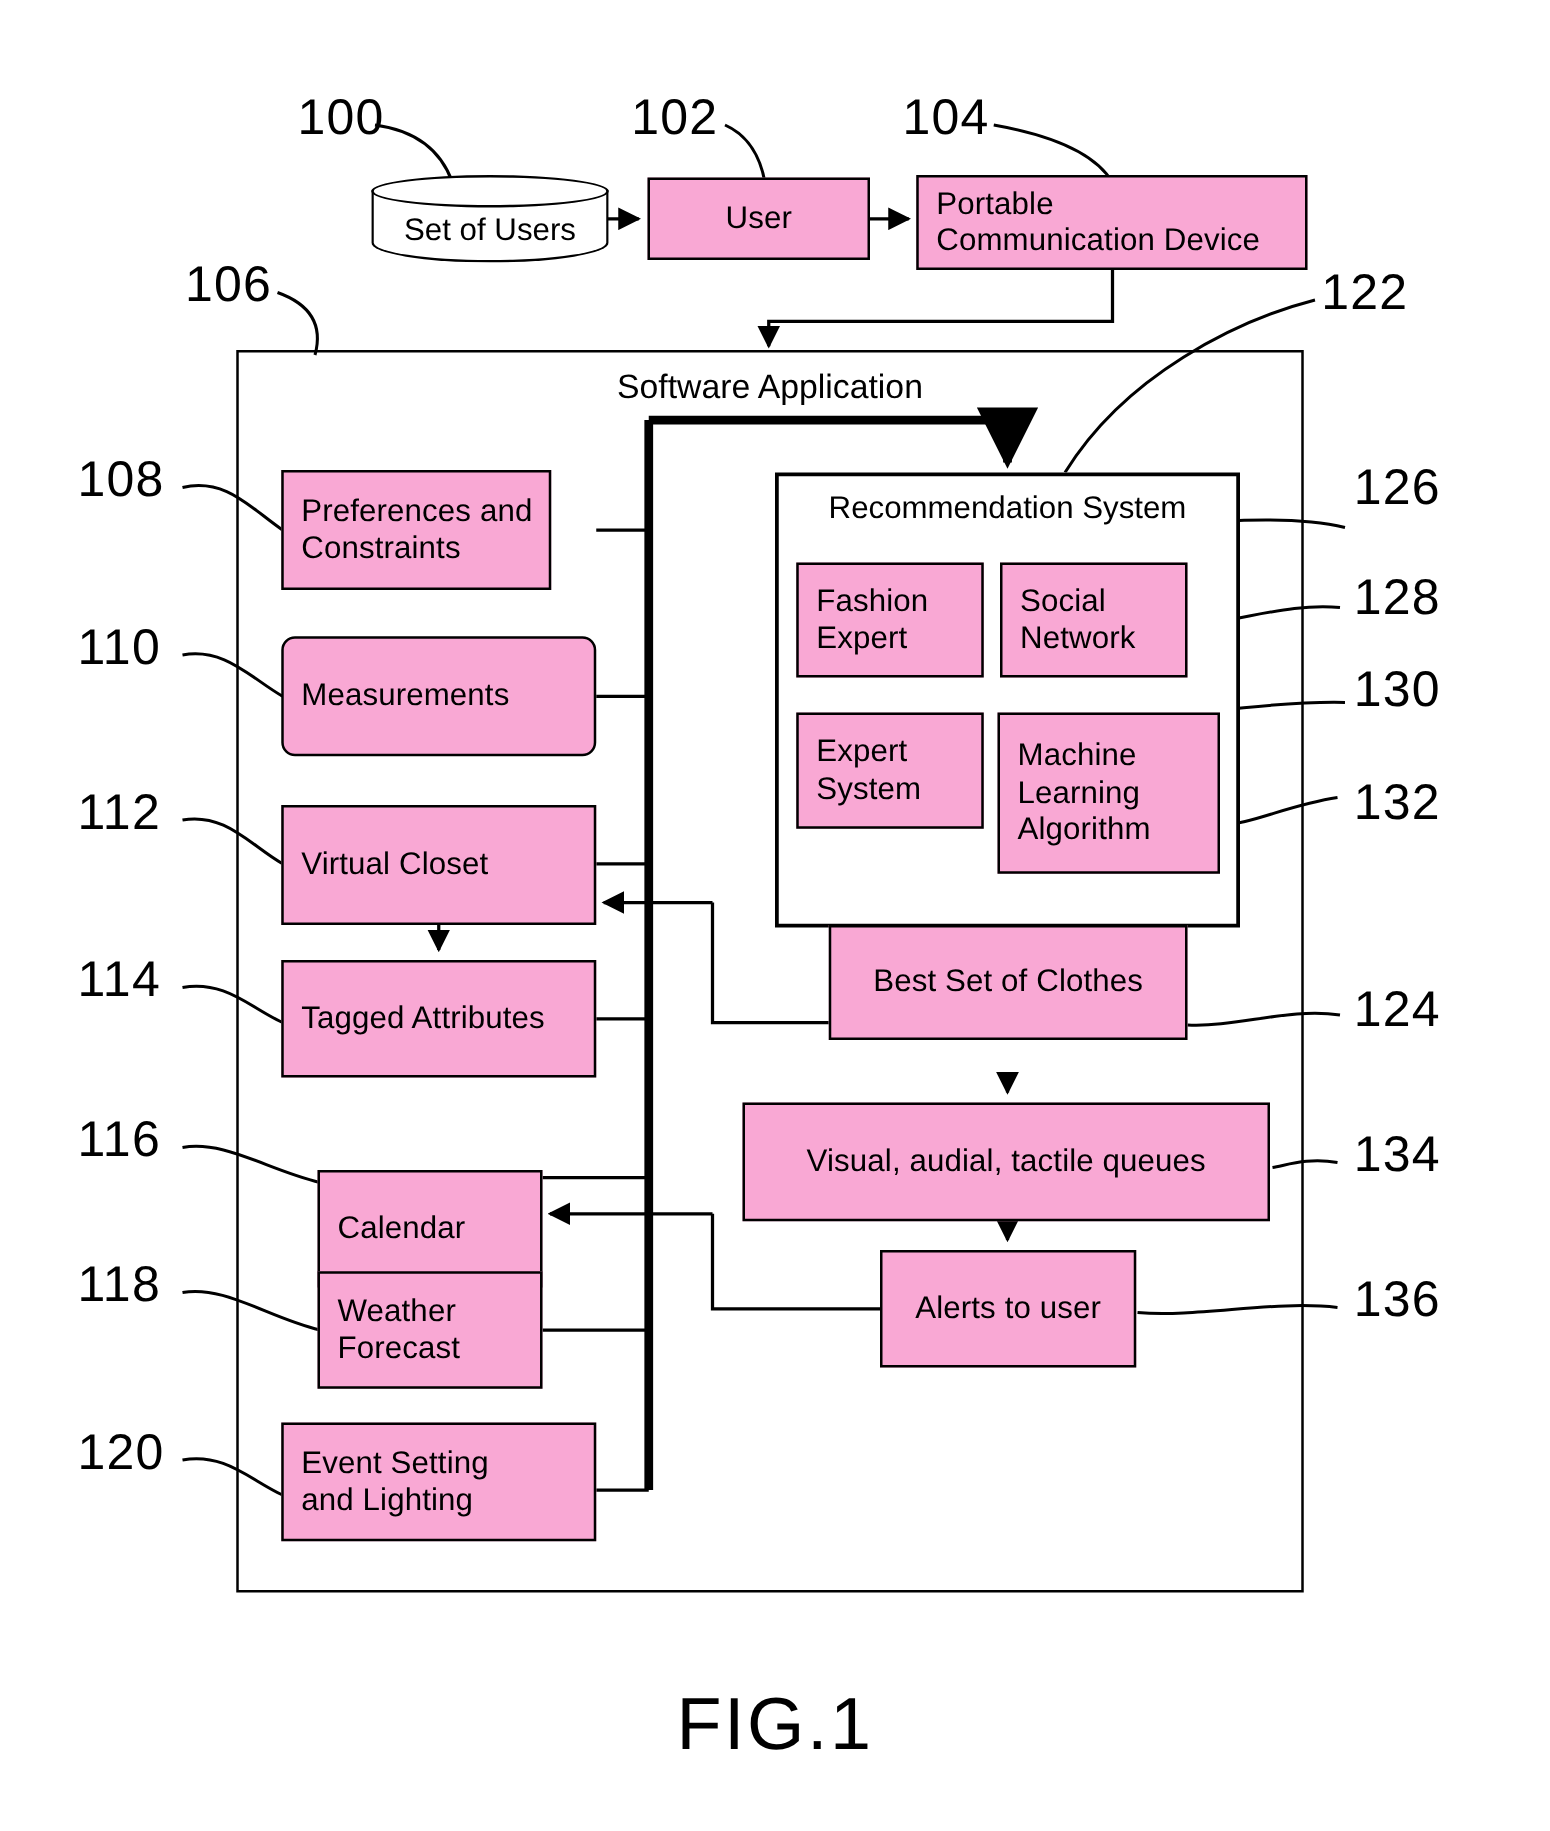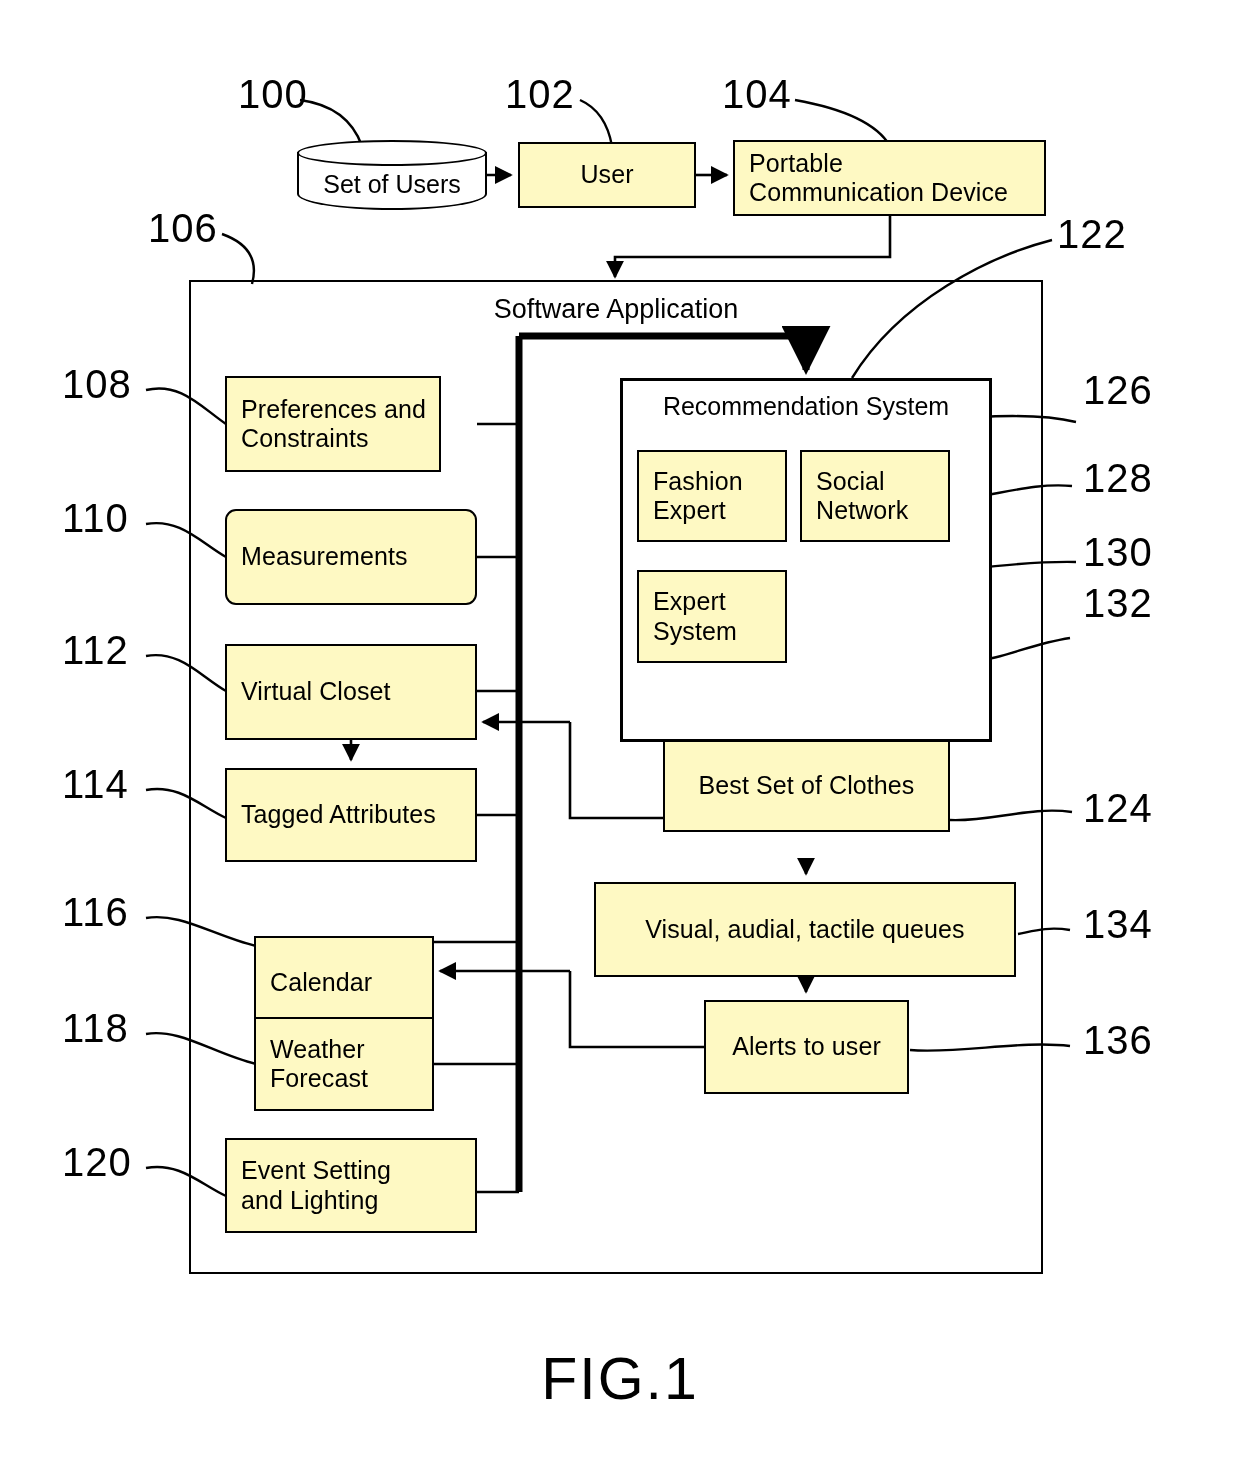--- a/index.html
+++ b/index.html
@@ -19,21 +19,21 @@
     position: absolute;
     left: 0;
     top: 0;
     width: 1240px;
     height: 1465px;
   }
   .node {
     position: absolute;
     box-sizing: border-box;
     border: 2px solid #000;
-    background: #fef9c3;
+    background: #f9a8d4;
     display: flex;
     align-items: center;
     color: #000;
     font-size: 25px;
     line-height: 1.18;
     letter-spacing: 0.1px;
     z-index: 3;
   }
   .node.center { justify-content: center; text-align: center; }
   .node.left   { justify-content: flex-start; text-align: left; padding-left: 14px; }
@@ -277,20 +277,27 @@
     </span>
   </div>
 
   <div class="node left" style="left:637px; top:570px; width:150px; height:93px; z-index:5;">
     <span>
       <span>Expert</span><br>
       <span>System</span>
     </span>
   </div>
 
+  <div class="node left" style="left:798px; top:570px; width:178px; height:129px; z-index:5;">
+    <span>
+      <span>Machine</span><br>
+      <span>Learning</span><br>
+      <span>Algorithm</span>
+    </span>
+  </div>
 
   <div class="node center" style="left:663px; top:740px; width:287px; height:92px;">
     <span>Best Set of Clothes</span>
   </div>
 
   <div class="node center" style="left:594px; top:882px; width:422px; height:95px;">
     <span>Visual, audial, tactile queues</span>
   </div>
 
   <div class="node center" style="left:704px; top:1000px; width:205px; height:94px;">
@@ -307,20 +314,20 @@
   <div class="refnum" style="left:62px; top:496px;">110</div>
   <div class="refnum" style="left:62px; top:628px;">112</div>
   <div class="refnum" style="left:62px; top:762px;">114</div>
   <div class="refnum" style="left:62px; top:890px;">116</div>
   <div class="refnum" style="left:62px; top:1006px;">118</div>
   <div class="refnum" style="left:62px; top:1140px;">120</div>
 
   <div class="refnum" style="left:1083px; top:368px;">126</div>
   <div class="refnum" style="left:1083px; top:456px;">128</div>
   <div class="refnum" style="left:1083px; top:530px;">130</div>
-  <div class="refnum" style="left:1083px; top:581px;">132</div>
+  <div class="refnum" style="left:1083px; top:620px;">132</div>
   <div class="refnum" style="left:1083px; top:786px;">124</div>
   <div class="refnum" style="left:1083px; top:902px;">134</div>
   <div class="refnum" style="left:1083px; top:1018px;">136</div>
 
   <div id="fig-caption">FIG.1</div>
 
 </div>
 
 </body></html>

